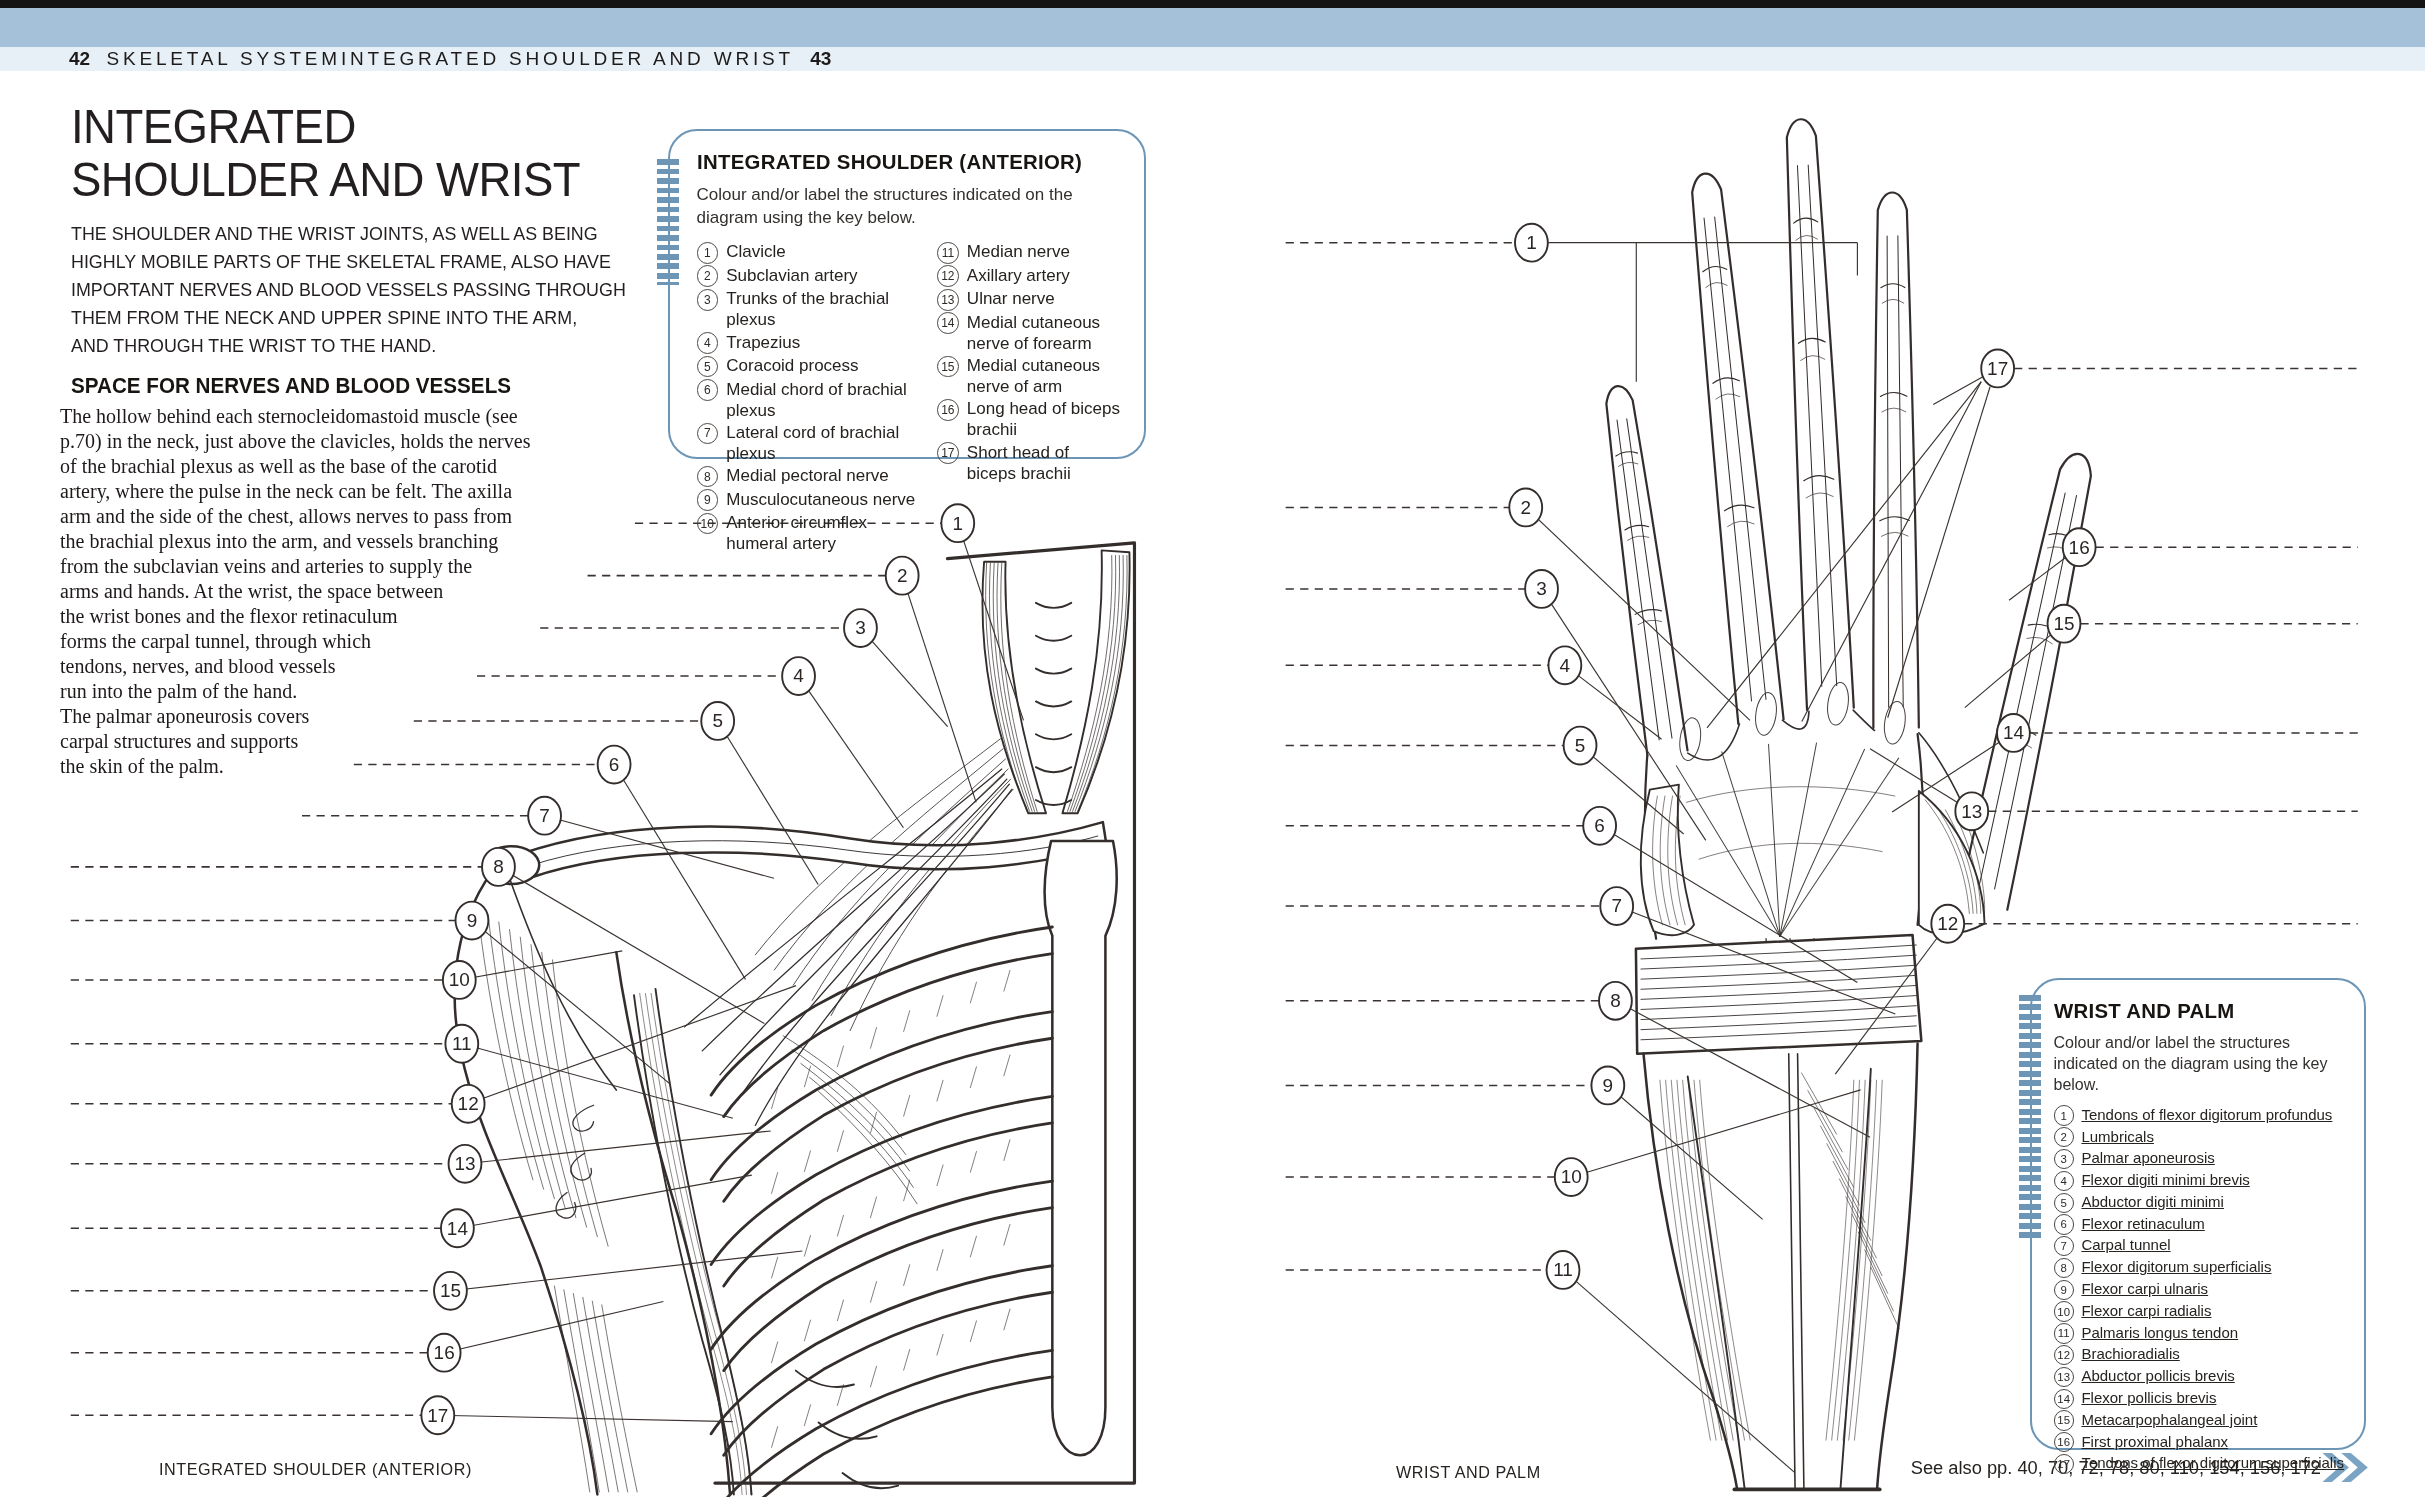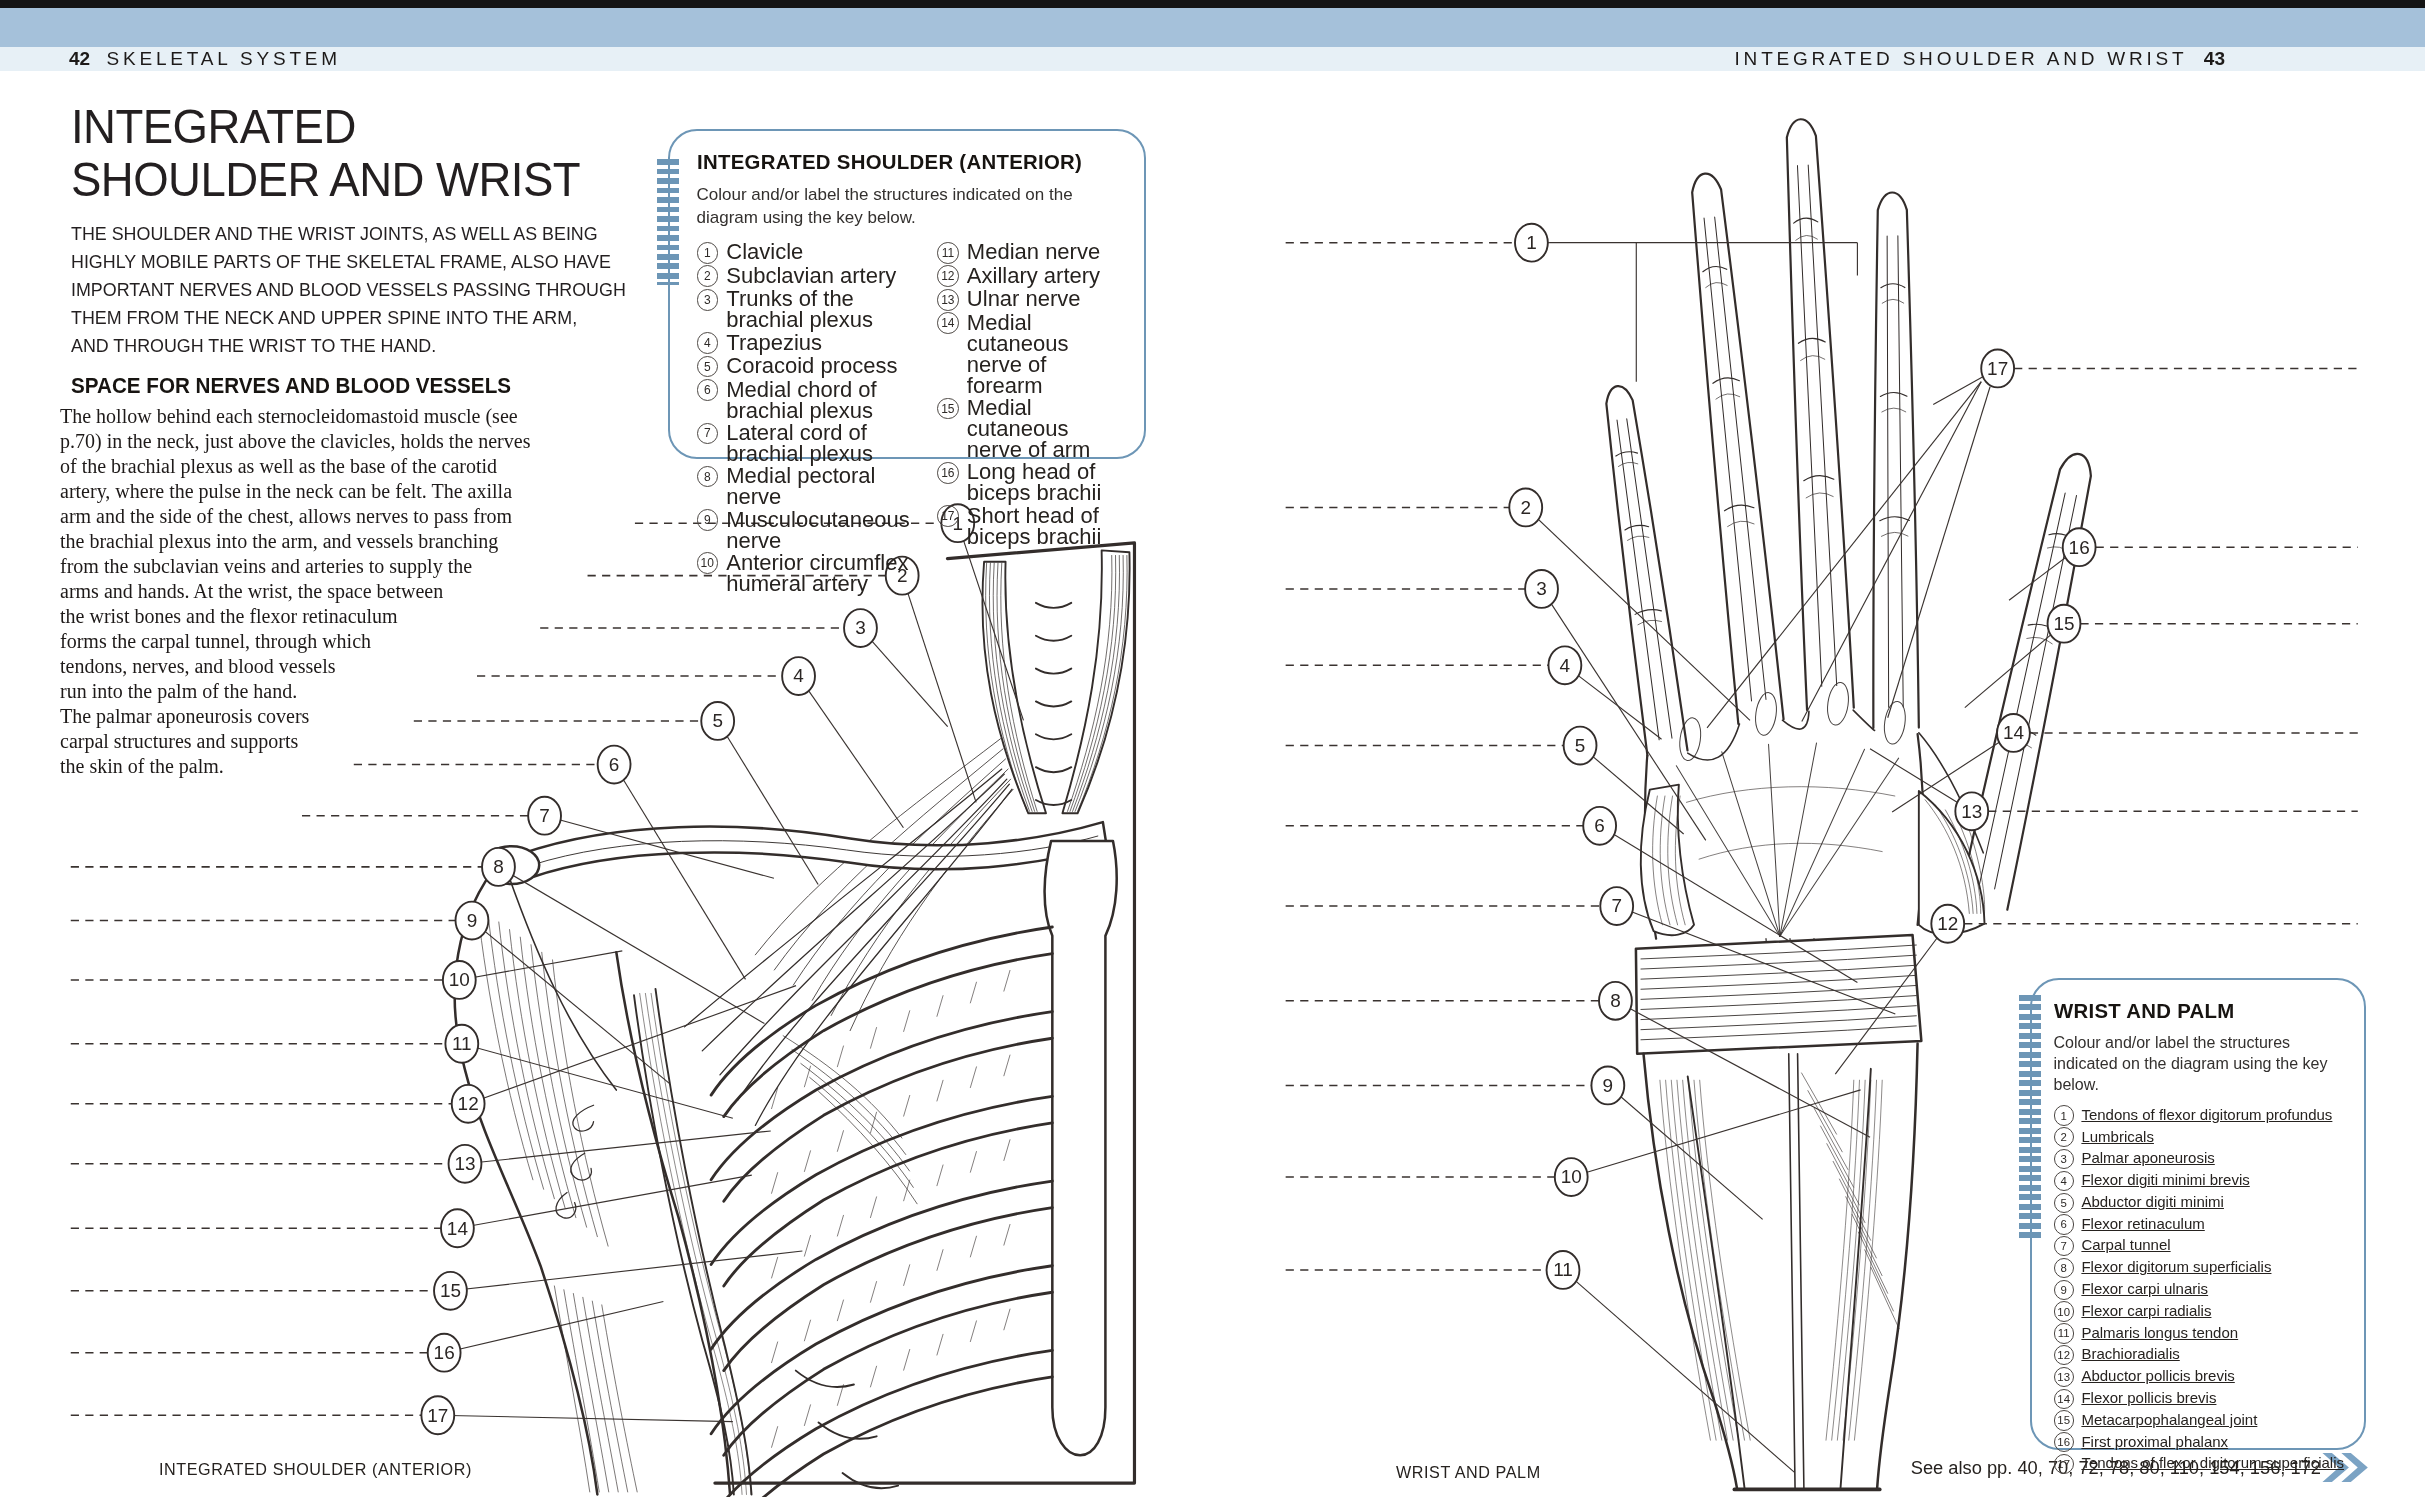--- a/index.html
+++ b/index.html
@@ -20,21 +20,21 @@
       radial-gradient(95px 69px at 31% 20%, rgba(110,152,190,.8) 0 45%, rgba(110,152,190,0) 72%),
       radial-gradient(190px 107px at 45% 60%, rgba(224,237,247,.95) 0 42%, rgba(224,237,247,0) 78%),
       radial-gradient(107px 76px at 57% 25%, rgba(118,158,196,.75) 0 45%, rgba(118,158,196,0) 72%),
       radial-gradient(164px 101px at 70% 75%, rgba(210,228,241,.9) 0 40%, rgba(210,228,241,0) 75%),
       radial-gradient(107px 76px at 81% 30%, rgba(112,154,192,.8) 0 45%, rgba(112,154,192,0) 70%),
       radial-gradient(152px 95px at 93% 70%, rgba(222,236,246,.9) 0 42%, rgba(222,236,246,0) 78%),
       linear-gradient(180deg,#9db td 0,#9dbbd8 0,#aac6de 55%,#c2d7e9 100%);
     background-color:#a5c1da;}
   .band-light{position:absolute;left:0;top:47px;width:2426px;height:24px;background:rgba(247,251,253,.80);}
   .header-row{position:absolute;left:0;top:47px;width:2294px;height:24px;display:flex;
-    justify-content:space-between;align-items:center;padding:0 69px;box-sizing:border-box;
+    align-items:center;padding:0 69px;box-sizing:border-box;
     font-size:19px;letter-spacing:3.8px;color:#1d1a19;}
   .header-left,.header-right{display:flex;align-items:center;gap:16.4px;}
   .pagenum{font-weight:bold;letter-spacing:0;}
   
   .title{position:absolute;left:71px;top:100px;width:581px;font-size:49px;line-height:53px;
     letter-spacing:-0.6px;color:#231f20;transform:scaleX(.93);transform-origin:left top;white-space:nowrap;}
   .intro{position:absolute;left:71px;top:220px;width:619px;font-size:19px;line-height:28px;
     color:#231f20;transform:scaleX(.94);transform-origin:left top;white-space:nowrap;}
   .subhead{position:absolute;left:71px;top:374px;font-size:21.5px;font-weight:bold;color:#171411;
     transform:scaleX(.96);transform-origin:left top;white-space:nowrap;}
@@ -54,21 +54,21 @@
     transform:scaleX(.97);transform-origin:left top;white-space:nowrap;}
   .keyinstr{font-size:17px;line-height:23px;color:#33302e;margin-bottom:12.6px;}
   #wrist-keybox .keyinstr{font-size:16px;line-height:21px;margin-bottom:10px;}
   .keycols{display:flex;gap:16.4px;}
   .keycol-a{width:245px;}
   .keycol-b{width:201px;}
   .key-item{display:flex;align-items:flex-start;margin-bottom:1.3px;}
   .key-num{flex:0 0 auto;display:inline-flex;align-items:center;justify-content:center;
     width:19.6px;height:19.6px;border:1.3px solid #4c4743;border-radius:50%;font-size:12px;color:#2e2a27;
     margin-right:8.2px;margin-top:0.6px;}
-  .key-label{font-size:22px;line-height:21px;color:#26221f;}
+  .key-label{font-size:17px;line-height:21px;color:#26221f;}
   #wrist-keybox .key-item{margin-bottom:0.9px;}
   #wrist-keybox .key-num{width:18.3px;height:18.3px;font-size:11.4px;margin-right:7.6px;}
   #wrist-keybox .key-label{font-size:15px;line-height:19.6px;white-space:nowrap;text-decoration:underline;}
   
   .caption{position:absolute;font-size:17px;letter-spacing:0.6px;color:#26221f;
     transform:scaleX(.95);transform-origin:left top;white-space:nowrap;}
   #caption-shoulder{left:159px;top:1460px;}
   #caption-wrist{left:1396px;top:1463px;}
   .seealso{position:absolute;right:58px;top:1453px;display:flex;align-items:center;
     font-size:18.3px;color:#26221f;}

